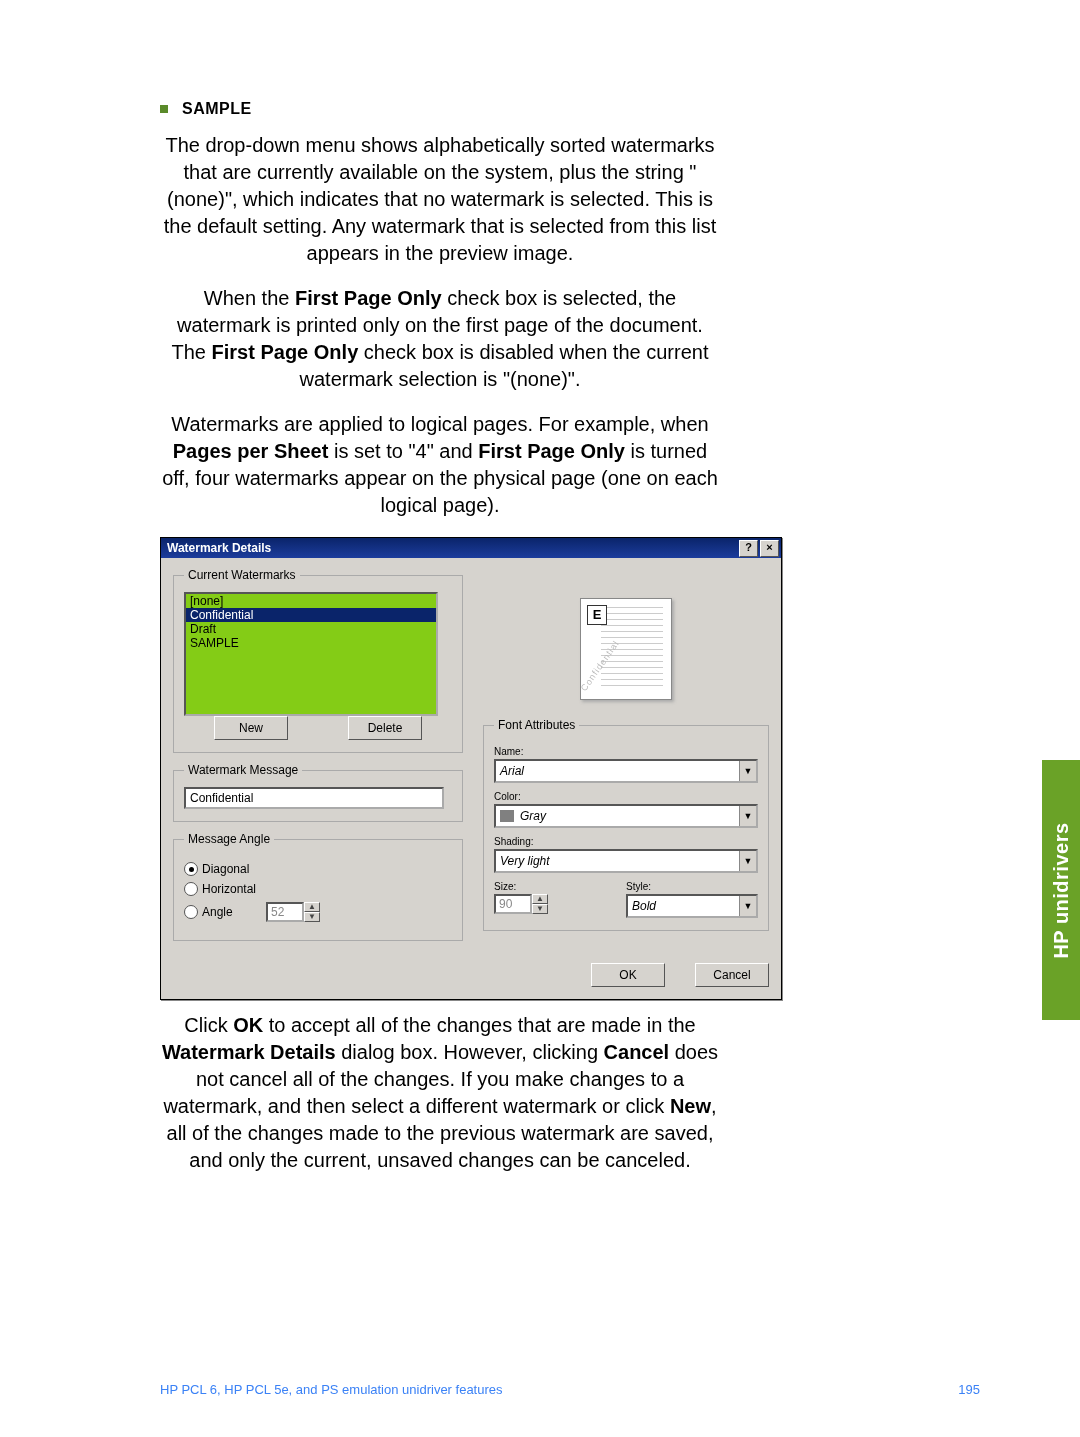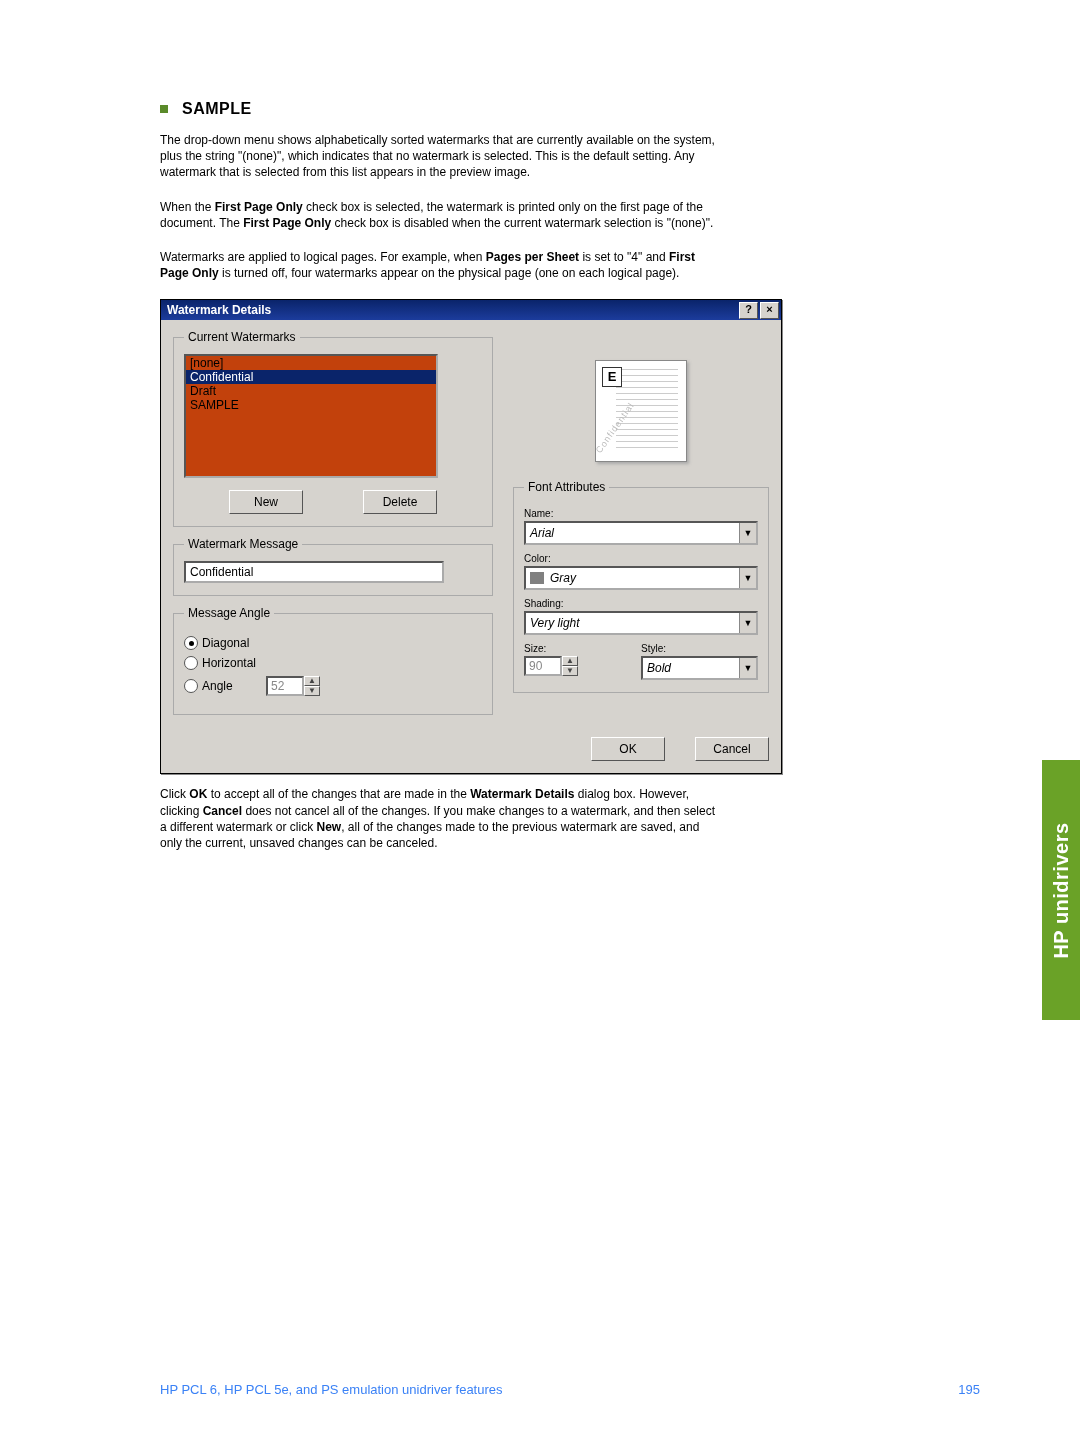--- a/index.html
+++ b/index.html
@@ -28,23 +28,24 @@
     width: 8px;
     height: 8px;
     background: #5a8a2a;
     display: inline-block;
   }
   .sample-label {
     font-weight: bold;
     letter-spacing: 0.5px;
   }
   p.body {
-    font-size: 12px;
+    font-size: 20px;
     line-height: 1.35;
     margin: 0 0 18px 0;
+    text-align: center;
   }
   .b { font-weight: bold; }
 
   
   .dialog-wrap {
     width: 620px;
     background: #d6d3ce;
     border: 1px solid #000;
     margin: 4px 0 12px 0;
     box-shadow: 1px 1px 0 #888;
@@ -76,41 +77,40 @@
     line-height: 13px;
     text-align: center;
     font-family: Arial;
   }
   .dialog-body {
     padding: 10px 12px 12px 12px;
     display: flex;
     gap: 20px;
     position: relative;
   }
-  .leftcol { width: 320px; }
+  .leftcol { width: 290px; }
   .rightcol { flex:1; }
   fieldset.win {
     border: 1px solid #aaa;
     padding: 10px 10px 12px 10px;
     margin: 0 0 10px 0;
     font-size: 12px;
   }
   fieldset.win legend {
     font-size: 12px;
     padding: 0 4px;
     color: #000;
   }
   .listbox {
     width: 250px;
     height: 120px;
-    background: #c2410c;
+    background: #84cc16;
     border: 2px inset #aaa;
     padding: 0;
     overflow: hidden;
-    margin-bottom: 12px;
   }
   .listbox .item {
     padding: 0 4px;
     height: 14px;
     line-height: 14px;
     font-size: 12px;
   }
   .listbox .item.sel {
     background: #0a246a;
     color: #fff;

